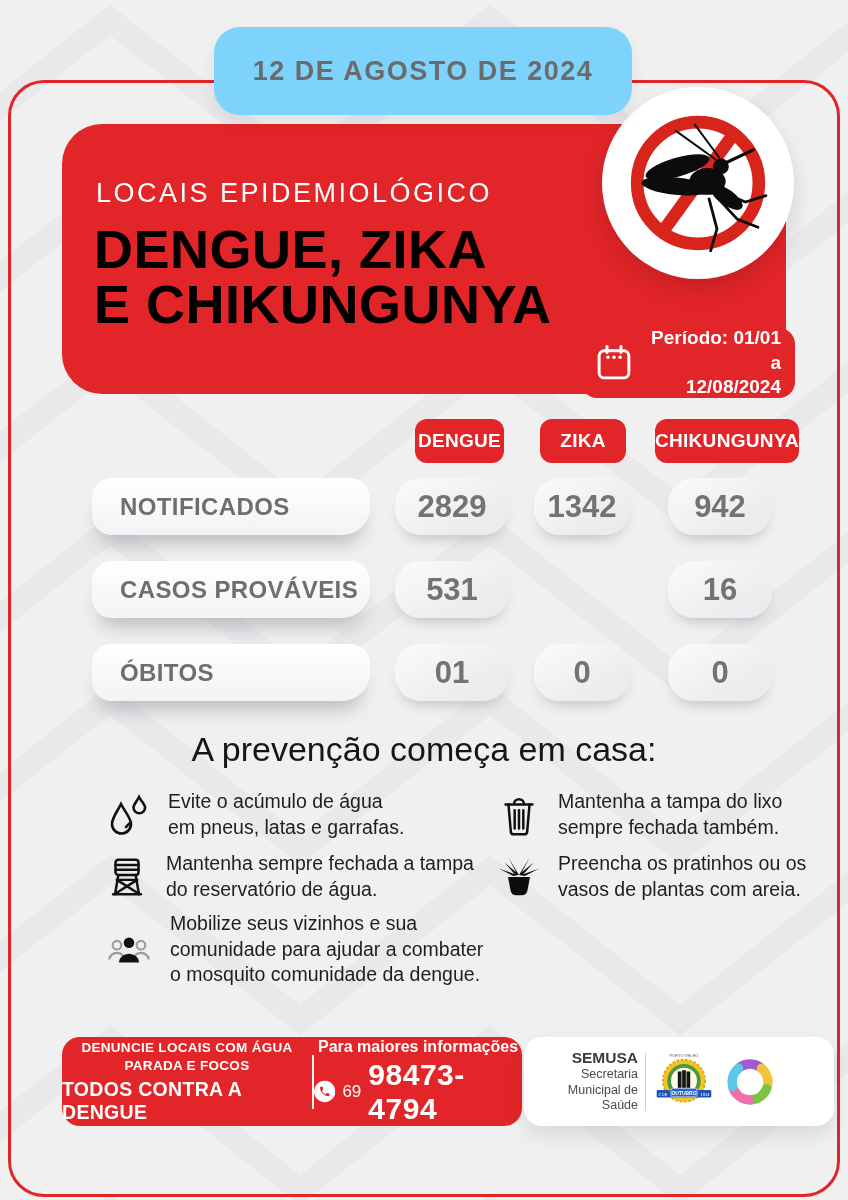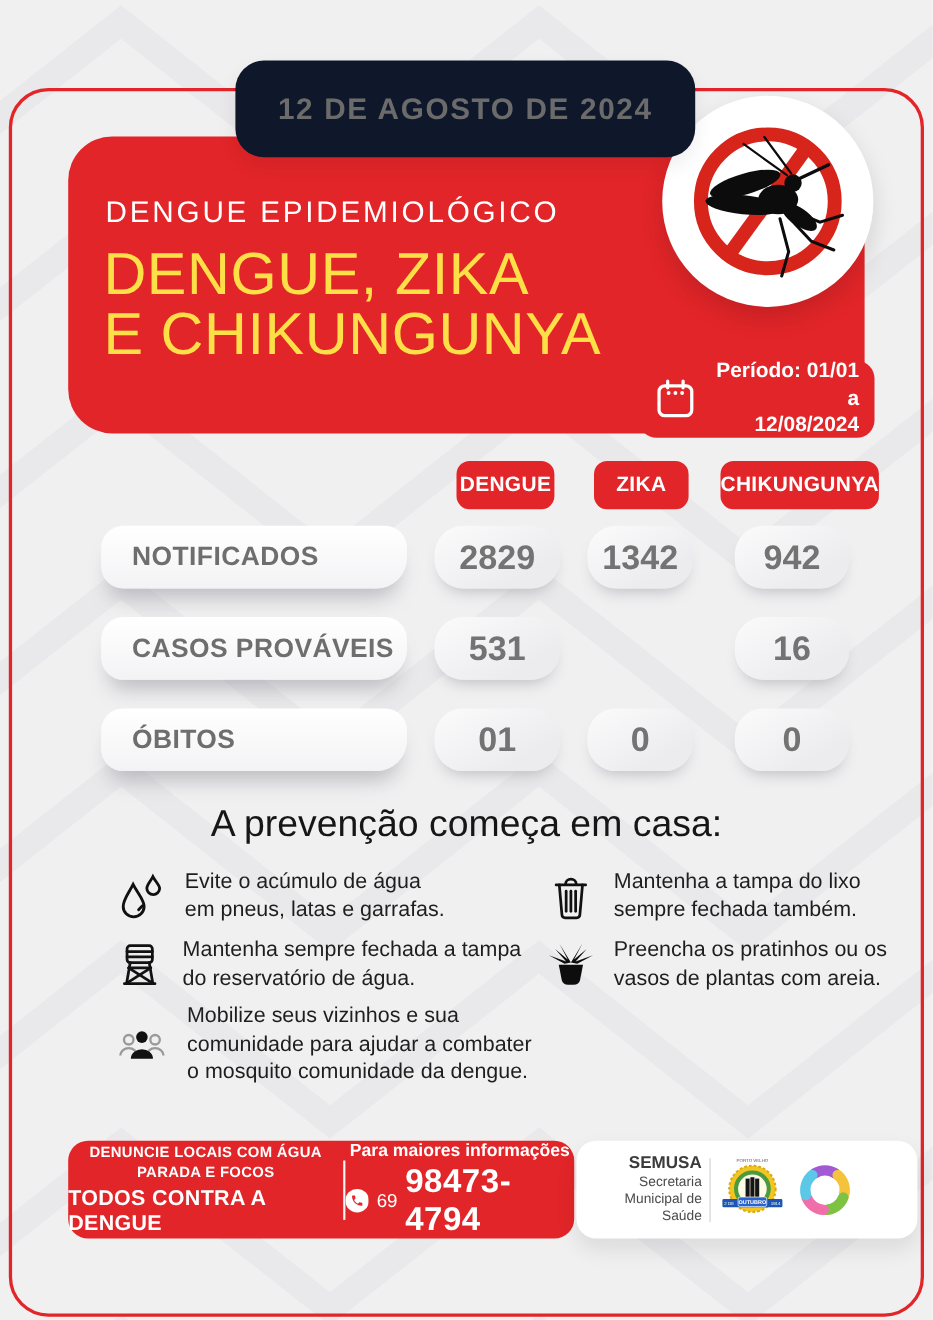--- a/index.html
+++ b/index.html
@@ -12,38 +12,38 @@
   
   .chevrons{left:0;top:0;z-index:0;}
   
   .frame{
     left:8px; right:8px; top:80px; bottom:3px;
     border:3px solid #e22528; border-radius:36px; z-index:1;
   }
   
   .date-card{
     left:214px; top:27px; width:418px; height:88px;
-    background:#0f172a; border-radius:26px; z-index:5;
+    background:#7dd3fc; border-radius:26px; z-index:5;
     box-shadow:0 8px 18px rgba(0,0,0,.07);
-    display:flex; align-items:center; justify-content:center;margin-top:28px;
+    display:flex; align-items:center; justify-content:center;
   }
   .date-card span{
     font-size:27px; font-weight:700; color:#6b6b6b; letter-spacing:1.5px;
   }
   
   .header-card{
     left:62px; top:124px; width:724px; height:270px;
     background:#e22528; border-radius:40px; z-index:3;
   }
   .kicker{
     left:34px; top:54px; color:#fff; font-size:27px; font-weight:500;
     letter-spacing:2.5px;
   }
   .title{
-    left:32px; top:98px; color:#fde047; font-size:54px; font-weight:400;
+    left:32px; top:98px; color:#000000; font-size:54px; font-weight:700;
     line-height:1.02; letter-spacing:.5px;
   }
   .mosq-circle{
     left:540px; top:-37px; width:192px; height:192px; border-radius:50%;
     background:#fff; z-index:4; box-shadow:0 10px 22px rgba(0,0,0,.13);
     display:flex; align-items:center; justify-content:center;
   }
   .period-badge{
     right:-9px; bottom:-4px; width:214px; height:70px;
     background:#e22528; border-radius:16px; z-index:2;
@@ -140,21 +140,21 @@
     </g>
   </svg>
 
   <div class="abs frame"></div>
 
   <div class="abs date-card">
     <span>12 DE AGOSTO DE 2024</span>
   </div>
 
   <div class="abs header-card">
-    <div class="abs kicker">DENGUE EPIDEMIOLÓGICO</div>
+    <div class="abs kicker">LOCAIS EPIDEMIOLÓGICO</div>
     <div class="abs title">
       <div>DENGUE, ZIKA</div>
       <div>E CHIKUNGUNYA</div>
     </div>
 
     <div class="abs mosq-circle">
       <svg width="158" height="158" viewBox="0 0 200 200">
         <circle cx="100" cy="100" r="77" fill="none" stroke="#d7251b" stroke-width="16"></circle>
         <line x1="145" y1="38" x2="55" y2="162" stroke="#d7251b" stroke-width="16"></line>
         <g fill="#0c0c0c" stroke="none">

